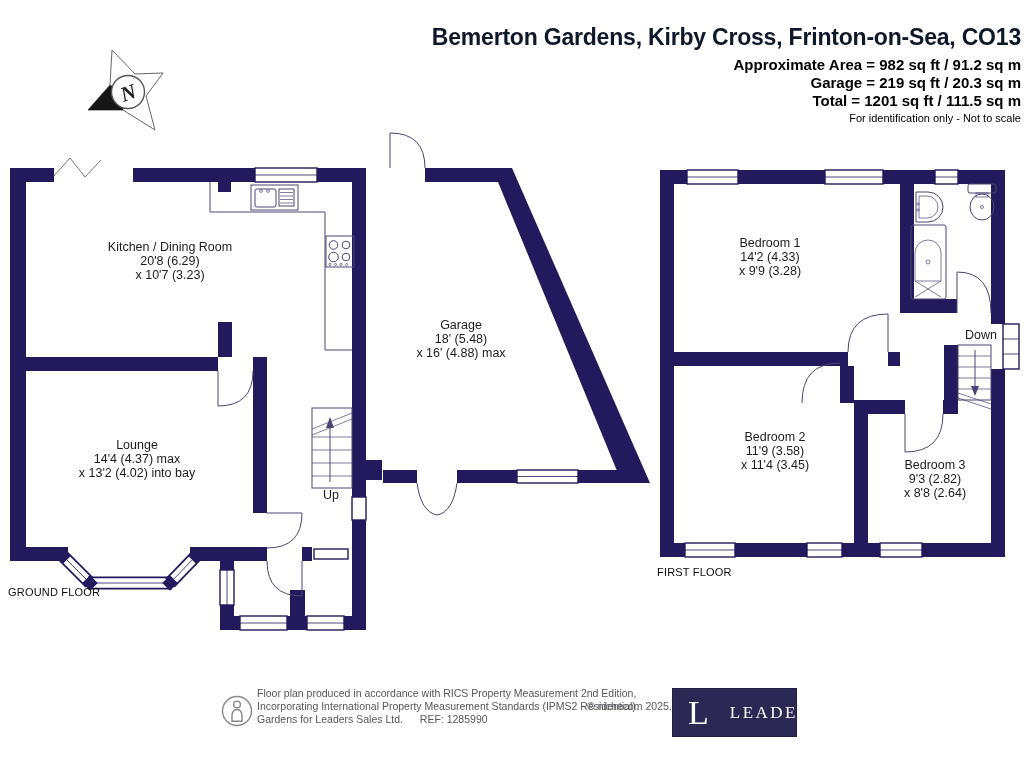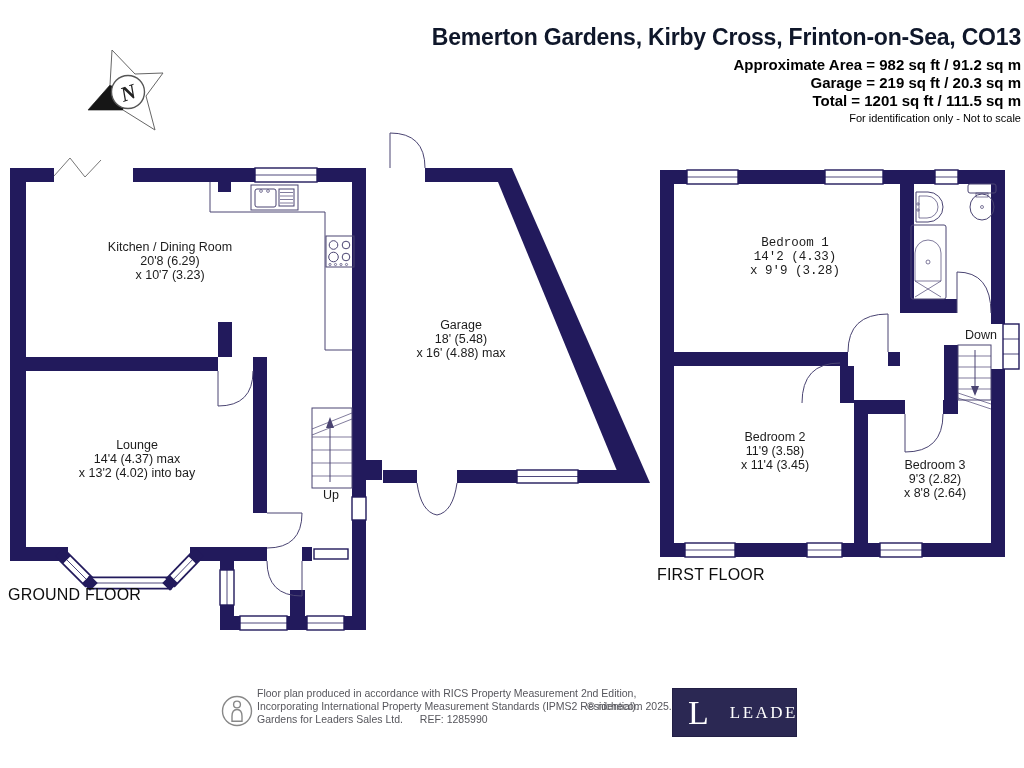--- a/index.html
+++ b/index.html
@@ -20,21 +20,21 @@
   .zig{fill:none;stroke:#777;stroke-width:1;}
   
   .title{position:absolute;right:3px;top:24px;font-size:23px;font-weight:bold;
          letter-spacing:-0.2px;color:#0f172a;white-space:nowrap;}
   .area-lines{position:absolute;right:3px;top:56px;text-align:right;font-size:15px;
               font-weight:bold;line-height:18px;color:#000;}
   .small-note{position:absolute;right:3px;top:112px;font-size:11px;color:#000;}
   
   .room-label{position:absolute;transform:translateX(-50%);text-align:center;
               font-size:12.5px;line-height:14px;color:#1c1c1c;white-space:nowrap;}
-  .floor-label{position:absolute;font-size:16px;color:#0d0d0d;letter-spacing:0.2px;}
+  .floor-label{position:absolute;font-size:11px;color:#0d0d0d;letter-spacing:0.2px;}
   .stair-label{position:absolute;transform:translateX(-50%);font-size:12.5px;color:#1c1c1c;}
   
   .footer-text{position:absolute;left:257px;top:687px;font-size:10.5px;line-height:13px;
                color:#56565c;}
   .footer-copy{position:absolute;left:587px;top:700px;font-size:10.5px;color:#56565c;}
   .logo{position:absolute;left:672px;top:688px;width:125px;height:49px;background:#2b2853;
         display:flex;align-items:center;color:#fff;box-sizing:border-box;border:1px solid #221f45;}
   .logo-l{font-family:"Liberation Serif",serif;font-size:34px;line-height:34px;padding-left:15px;}
   .logo-divider{width:1px;height:30px;background:#e8e8f0;margin:0 10px 0 11px;}
   .logo-name{font-family:"Liberation Serif",serif;font-size:17px;letter-spacing:2.5px;}
@@ -278,21 +278,21 @@
   <div class="room-label" style="left:137px;top:438px;">
     <div>Lounge</div>
     <div>14'4 (4.37) max</div>
     <div>x 13'2 (4.02) into bay</div>
   </div>
   <div class="room-label" style="left:461px;top:318px;">
     <div>Garage</div>
     <div>18' (5.48)</div>
     <div>x 16' (4.88) max</div>
   </div>
-  <div class="room-label" style="left:795px;top:236px;font-family:Liberation Mono, monospace;">
+  <div class="room-label" style="left:770px;top:236px;">
     <div>Bedroom 1</div>
     <div>14'2 (4.33)</div>
     <div>x 9'9 (3.28)</div>
   </div>
   <div class="room-label" style="left:775px;top:430px;">
     <div>Bedroom 2</div>
     <div>11'9 (3.58)</div>
     <div>x 11'4 (3.45)</div>
   </div>
   <div class="room-label" style="left:935px;top:458px;">

